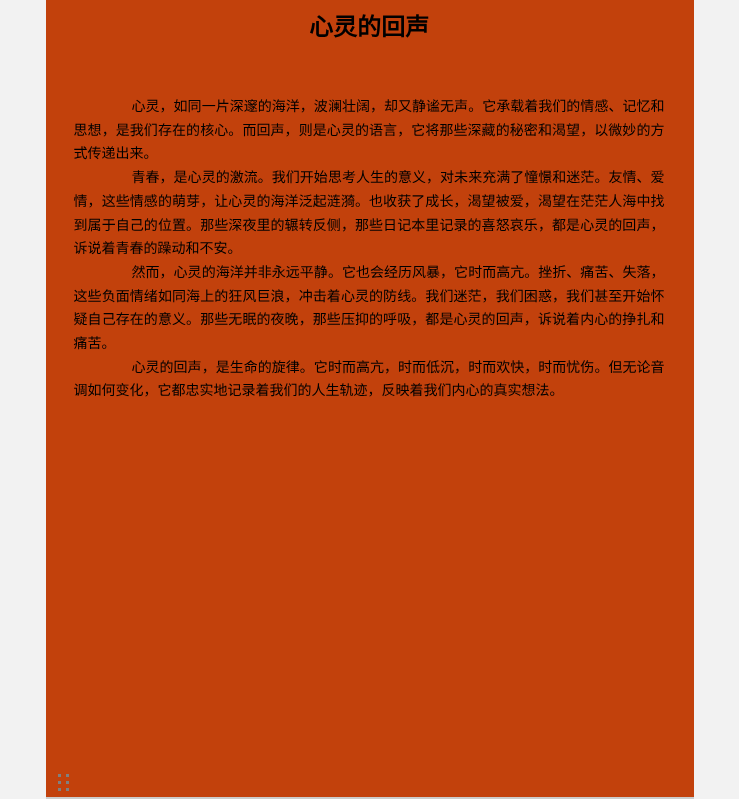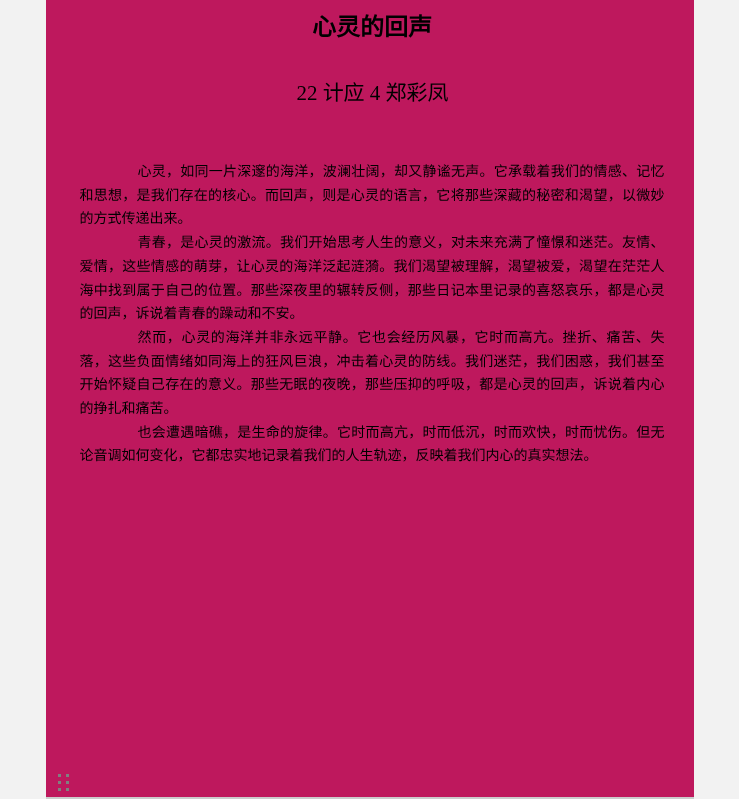--- a/index.html
+++ b/index.html
@@ -3,24 +3,23 @@
 <meta charset="utf-8">
 <style>
   * { box-sizing: border-box; }
   html, body { margin: 0; padding: 0; background: #f2f2f2; }
 
   .page {
     position: relative;
     width: 648px;
     height: 799px;
     margin: 0 auto;
-    background: #be185d;
+    background: #c2410c;
     overflow: hidden;
     color: #000000;
-    padding-left: 6px;
   }
 
   .doc-title {
     margin: 0;
     padding-top: 13px;
     text-align: center;
     font-family: "Liberation Sans", "DejaVu Sans", sans-serif;
     font-weight: 700;
     font-size: 24px;
     line-height: 28px;
@@ -96,27 +95,26 @@
     border-bottom: 2px solid #cccccc;
   }
 </style>
 </head>
 <body>
 
 <div class="page">
 
   <h1 class="doc-title">心灵的回声</h1>
 
-  <div class="doc-byline">22 计应 4 郑彩凤</div>
 
   <div class="essay">
       <p class="para"><span>心灵，如同一片深邃的海洋，波澜壮阔，却又静谧无声。它承载着我们的情感、记忆和思想，是我们存在的核心。而回声，则是心灵的语言，它将那些深藏的秘密和渴望，以微妙的方式传递出来。</span></p>
-      <p class="para"><span>青春，是心灵的激流。我们开始思考人生的意义，对未来充满了憧憬和迷茫。友情、爱情，这些情感的萌芽，让心灵的海洋泛起涟漪。我们渴望被理解，渴望被爱，渴望在茫茫人海中找到属于自己的位置。那些深夜里的辗转反侧，那些日记本里记录的喜怒哀乐，都是心灵的回声，诉说着青春的躁动和不安。</span></p>
+      <p class="para"><span>青春，是心灵的激流。我们开始思考人生的意义，对未来充满了憧憬和迷茫。友情、爱情，这些情感的萌芽，让心灵的海洋泛起涟漪。也收获了成长，渴望被爱，渴望在茫茫人海中找到属于自己的位置。那些深夜里的辗转反侧，那些日记本里记录的喜怒哀乐，都是心灵的回声，诉说着青春的躁动和不安。</span></p>
       <p class="para"><span>然而，心灵的海洋并非永远平静。它也会经历风暴，它时而高亢。挫折、痛苦、失落，这些负面情绪如同海上的狂风巨浪，冲击着心灵的防线。我们迷茫，我们困惑，我们甚至开始怀疑自己存在的意义。那些无眠的夜晚，那些压抑的呼吸，都是心灵的回声，诉说着内心的挣扎和痛苦。</span></p>
-      <p class="para"><span>也会遭遇暗礁，是生命的旋律。它时而高亢，时而低沉，时而欢快，时而忧伤。但无论音调如何变化，它都忠实地记录着我们的人生轨迹，反映着我们内心的真实想法。</span></p>
+      <p class="para"><span>心灵的回声，是生命的旋律。它时而高亢，时而低沉，时而欢快，时而忧伤。但无论音调如何变化，它都忠实地记录着我们的人生轨迹，反映着我们内心的真实想法。</span></p>
     </div>
 
   <div class="drag-handle" title="">
     <div class="dots-grid">
       <span></span>
         <span></span>
         <span></span>
         <span></span>
         <span></span>
         <span></span>

